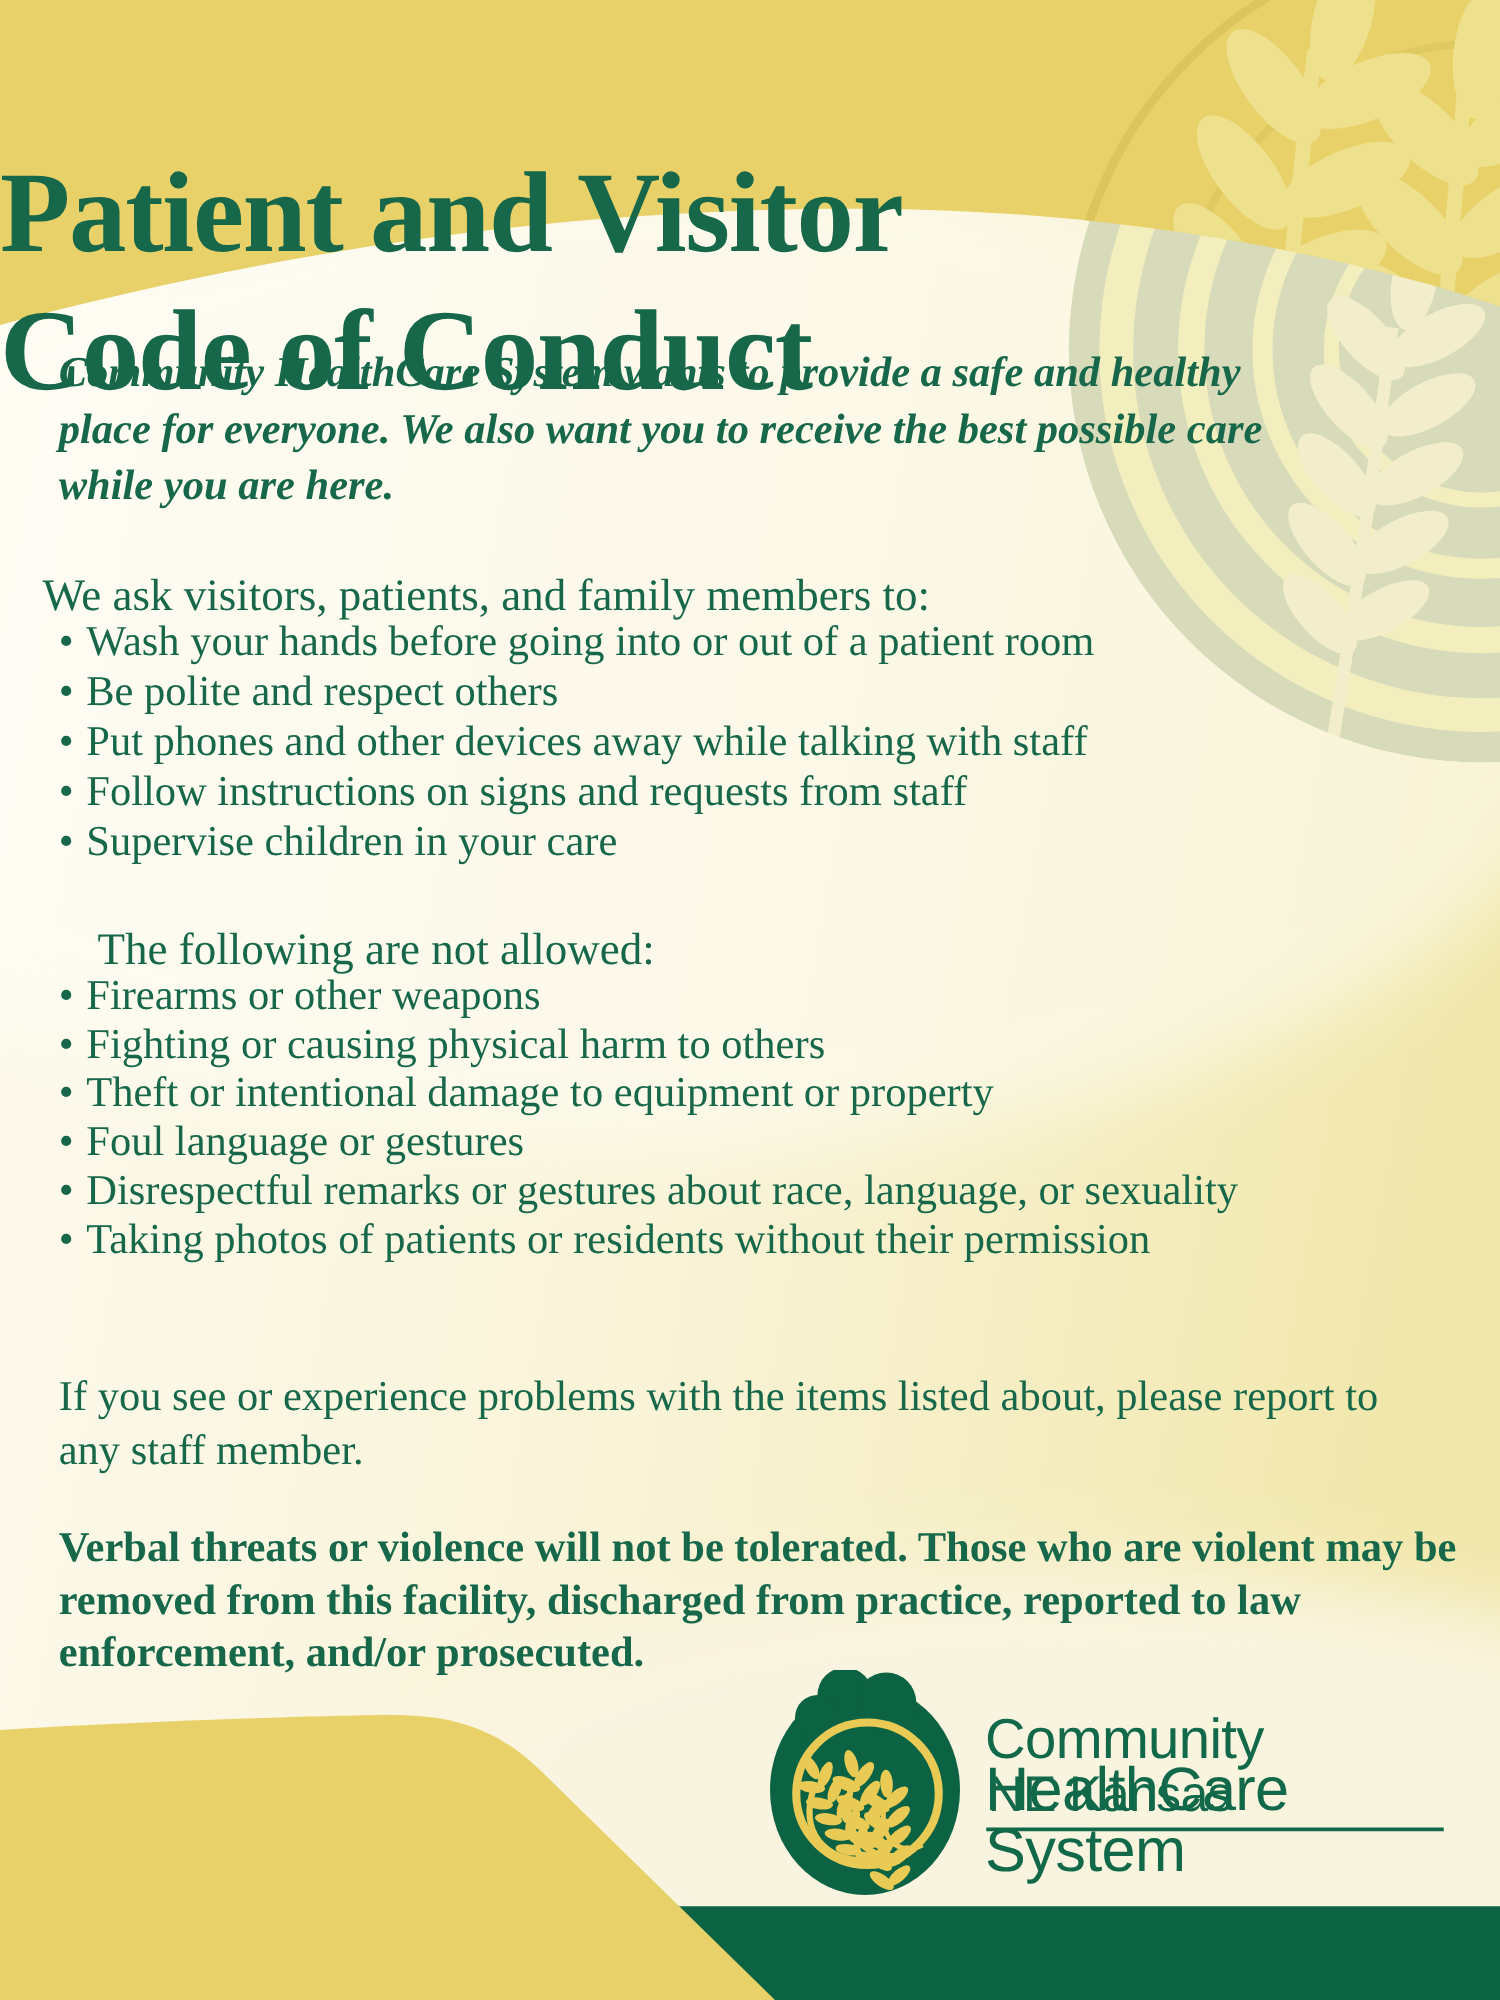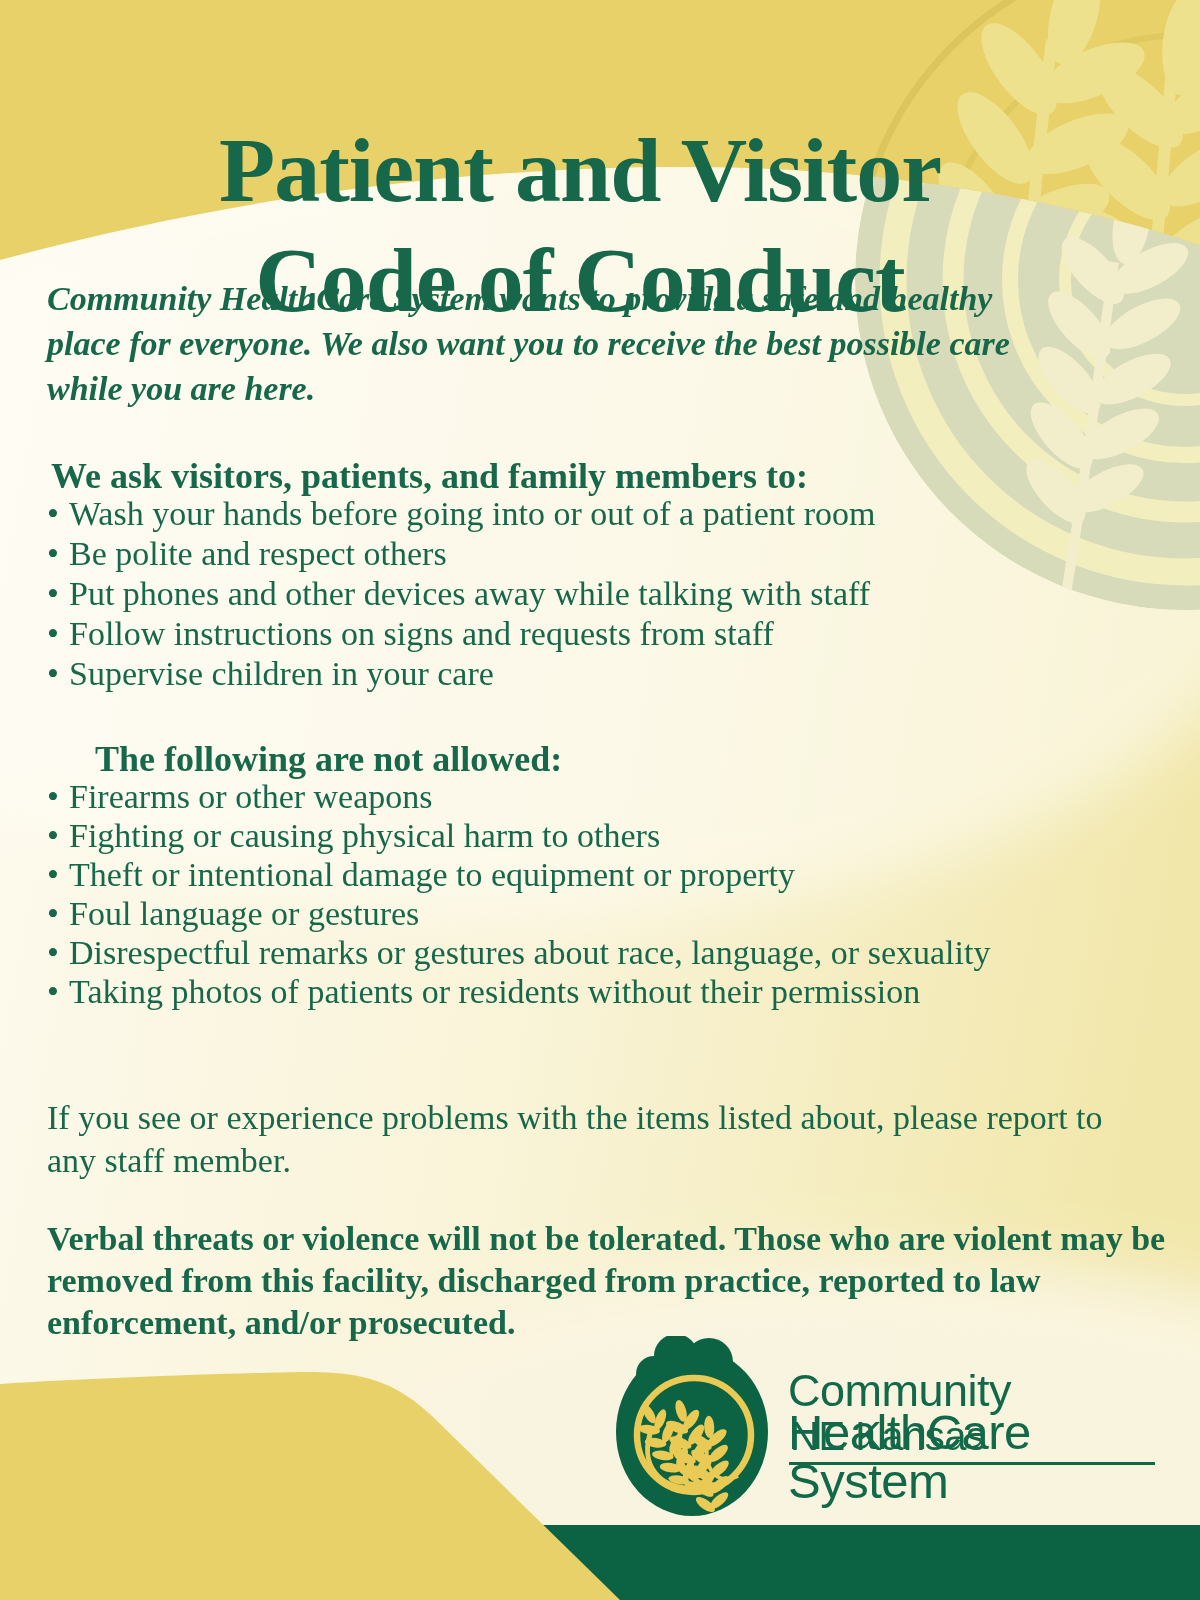--- a/index.html
+++ b/index.html
@@ -5,25 +5,25 @@
   html,body{margin:0;padding:0;}
   .page{
     position:relative;
     width:1200px;height:1600px;
     overflow:hidden;
     background:linear-gradient(100deg,#fdfaee 6%,#f9f3d6 50%,#f1e7ab 90%);
     font-family:"Liberation Serif","DejaVu Serif",serif;
   }
   .decor{position:absolute;inset:0;width:1200px;height:1600px;display:block;}
   .txt{position:absolute;color:#17684a;z-index:3;}
-  .title{left:0;right:40px;text-align:center;font-weight:bold;font-size:92px;line-height:1;letter-spacing:-1px;}
+  .title{left:0;right:40px;font-weight:bold;font-size:92px;line-height:1;letter-spacing:-1px;}
   .title.l1{top:62px;}
   .title.l2{top:172px;}
   .intro{left:47px;top:276px;font-style:italic;font-weight:bold;font-size:34px;line-height:45px;}
-  .heading{left:51px;font-weight:bold;font-size:36px;line-height:1.1;white-space:nowrap;}
+  .heading{left:34px;font-weight:normal;font-size:36px;line-height:1.1;white-space:nowrap;}
   .h1pos{top:457px;}
   .h2pos{top:740px;margin-left:44px;}
   .list{left:47px;margin:0;padding:0;list-style:none;font-size:34px;}
   .list1{top:494px;}
   .list2{top:777px;}
   .list li{line-height:40px;white-space:nowrap;}
   .list2 li{line-height:39px;}
   .dot{display:inline-block;width:22px;}
   .para{left:47px;font-size:34px;line-height:43px;}
   .p1pos{top:1096px;}

